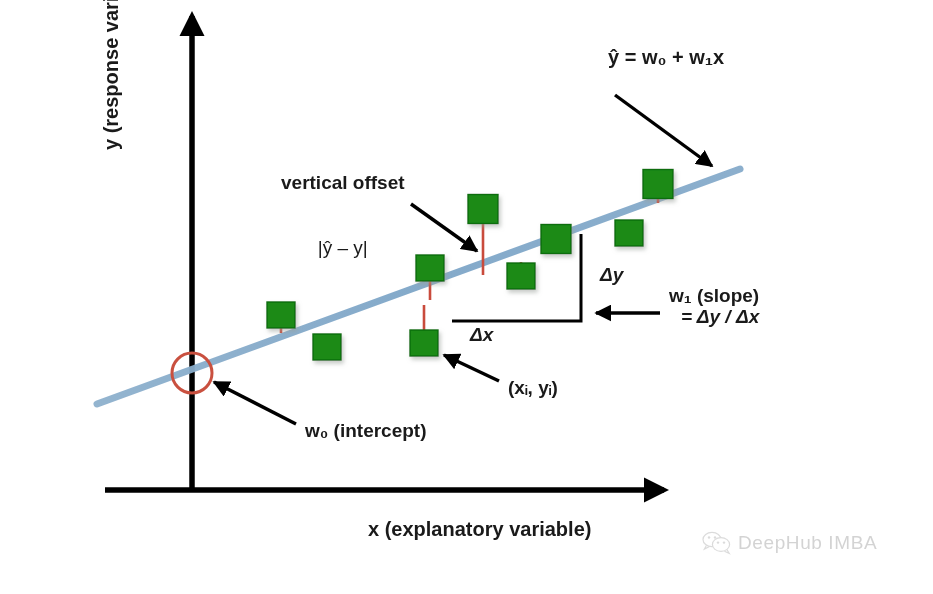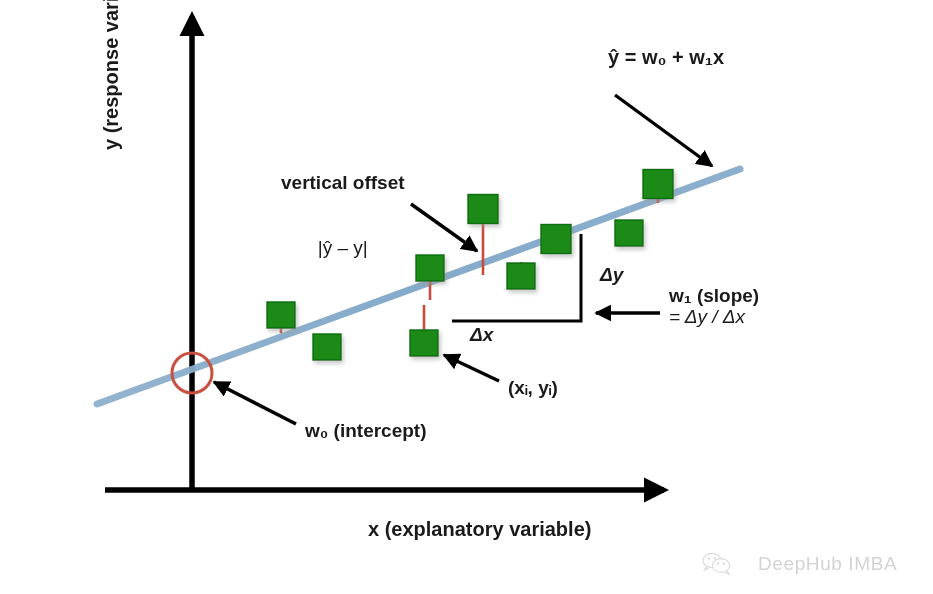--- a/index.html
+++ b/index.html
@@ -65,26 +65,26 @@
     display: block;
     font-weight: normal;
     font-size: 19px;
     margin-top: 44px;
   }
   
   #slope-label {
     left: 669px;
     top: 285px;
     font-size: 19px;
-    text-align: left;
+    text-align: right;
   }
   #slope-label .line2 {
     display: block;
     font-style: italic;
-    font-weight: normal;
+    font-weight: bold;
   }
   
   #delta-y-label {
     left: 600px;
     top: 264px;
     font-size: 19px;
     font-style: italic;
   }
   #delta-x-label {
     left: 470px;
@@ -104,23 +104,22 @@
     top: 420px;
     font-size: 19px;
   }
   
   #watermark {
     position: absolute;
     left: 700px;
     top: 530px;
     display: flex;
     align-items: center;
-    gap: 24px;
+    gap: 4px;
     opacity: 0.62;
-    margin-top: 21px;
   }
   #watermark-text {
     font-family: "Liberation Sans", sans-serif;
     font-size: 19px;
     color: #b9b9b9;
     letter-spacing: 0.6px;
     font-weight: normal;
     text-shadow: 0 1px 0 #ffffff;
   }
 </style>

